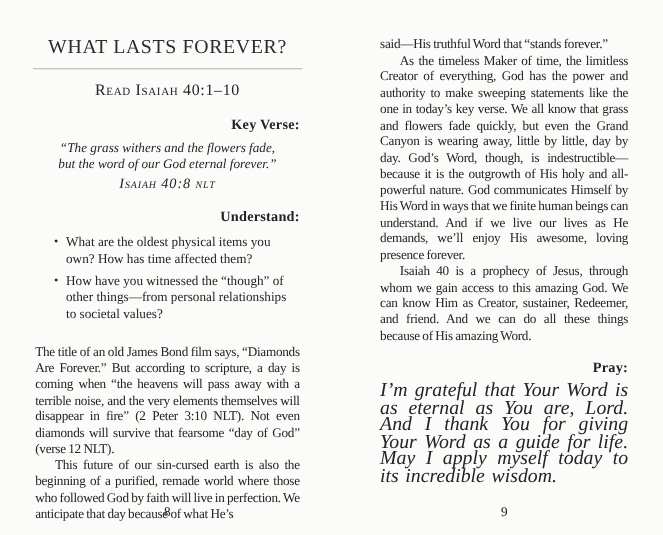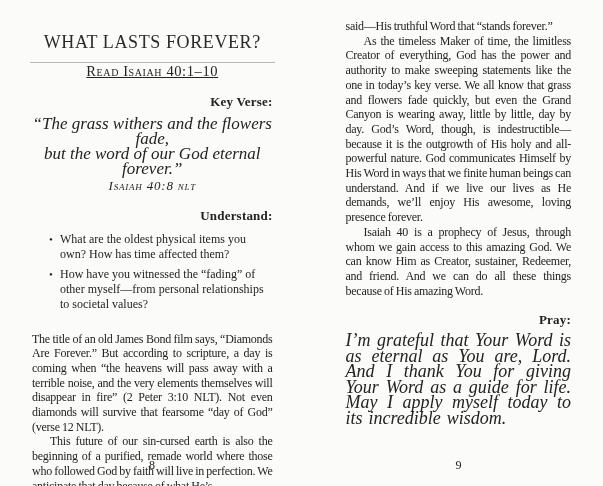--- a/index.html
+++ b/index.html
@@ -18,55 +18,55 @@
     overflow: hidden;
   }
   .page {
     position: relative;
     box-sizing: border-box;
     width: 301.5px;
     height: 486px;
     flex: none;
   }
   .page-left  { padding: 32px 29px 0 32px; }
-  .page-right { padding: 19px 32px 0 44px; }
+  .page-right { padding: 33px 32px 0 44px; }
 
   .chapter-title {
     margin: 0;
     font-size: 18px;
     font-weight: 400;
     letter-spacing: 0.6px;
     text-align: center;
     white-space: nowrap;
     color: #2b2b2b;
   }
   .title-rule {
     border: none;
     border-top: 1px solid #b9b9b9;
     margin: 9px -2px 0 -2px;
   }
   .read-ref {
+    margin-top: 11px;
     text-align: center;
     font-variant: small-caps;
     font-size: 14.5px;
     letter-spacing: 0.6px;
-    text-decoration: underline;
   }
   .section-heading {
     font-weight: 700;
     font-size: 13px;
     margin-top: 14px;
     letter-spacing: 0.2px;
     text-align: right;
   }
   .verse {
     margin-top: 6px;
     font-style: italic;
     text-align: center;
-    font-size: 17px;
+    font-size: 12px;
     line-height: 15px;
   }
   .verse-ref {
     margin-top: 2px;
     text-align: center;
     font-variant: small-caps;
     font-size: 13px;
     letter-spacing: 0.8px;
     font-style: italic;
   }
@@ -132,21 +132,21 @@
     <div class="verse-ref">Isaiah 40:8 nlt</div>
 
     <div class="section-heading">Understand:</div>
     <ul class="bullets">
       <li>
         <span class="bullet-marker">•</span>
         <span>What are the oldest physical items you own? How has time affected them?</span>
       </li>
       <li>
         <span class="bullet-marker">•</span>
-        <span>How have you witnessed the “fading” of other myself—from personal relationships to societal values?</span>
+        <span>How have you witnessed the “though” of other things—from personal relationships to societal values?</span>
       </li>
     </ul>
 
     <p class="body-para after-heading">The title of an old James Bond film says, “Diamonds Are Forever.” But according to scripture, a day is coming when “the heavens will pass away with a terrible noise, and the very elements themselves will disappear in fire” (2 Peter 3:10 NLT). Not even diamonds will survive that fearsome “day of God” (verse 12 NLT).</p>
     <p class="body-para indented">This future of our sin-cursed earth is also the beginning of a purified, remade world where those who followed God by faith will live in perfection. We anticipate that day because of what He’s</p>
 
     <div class="page-number">8</div>
   </div>
 
   <div class="page page-right">

